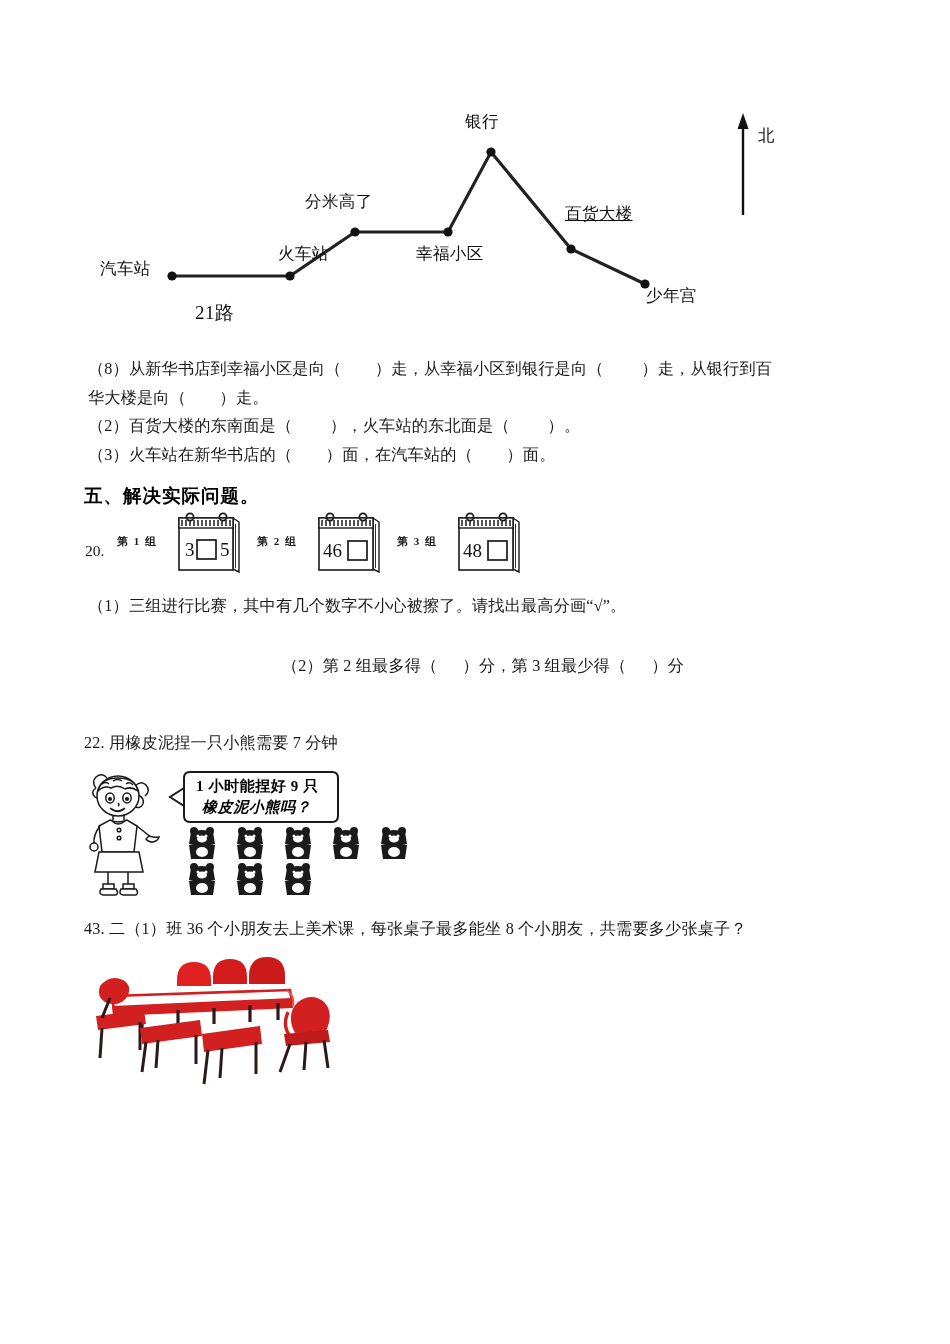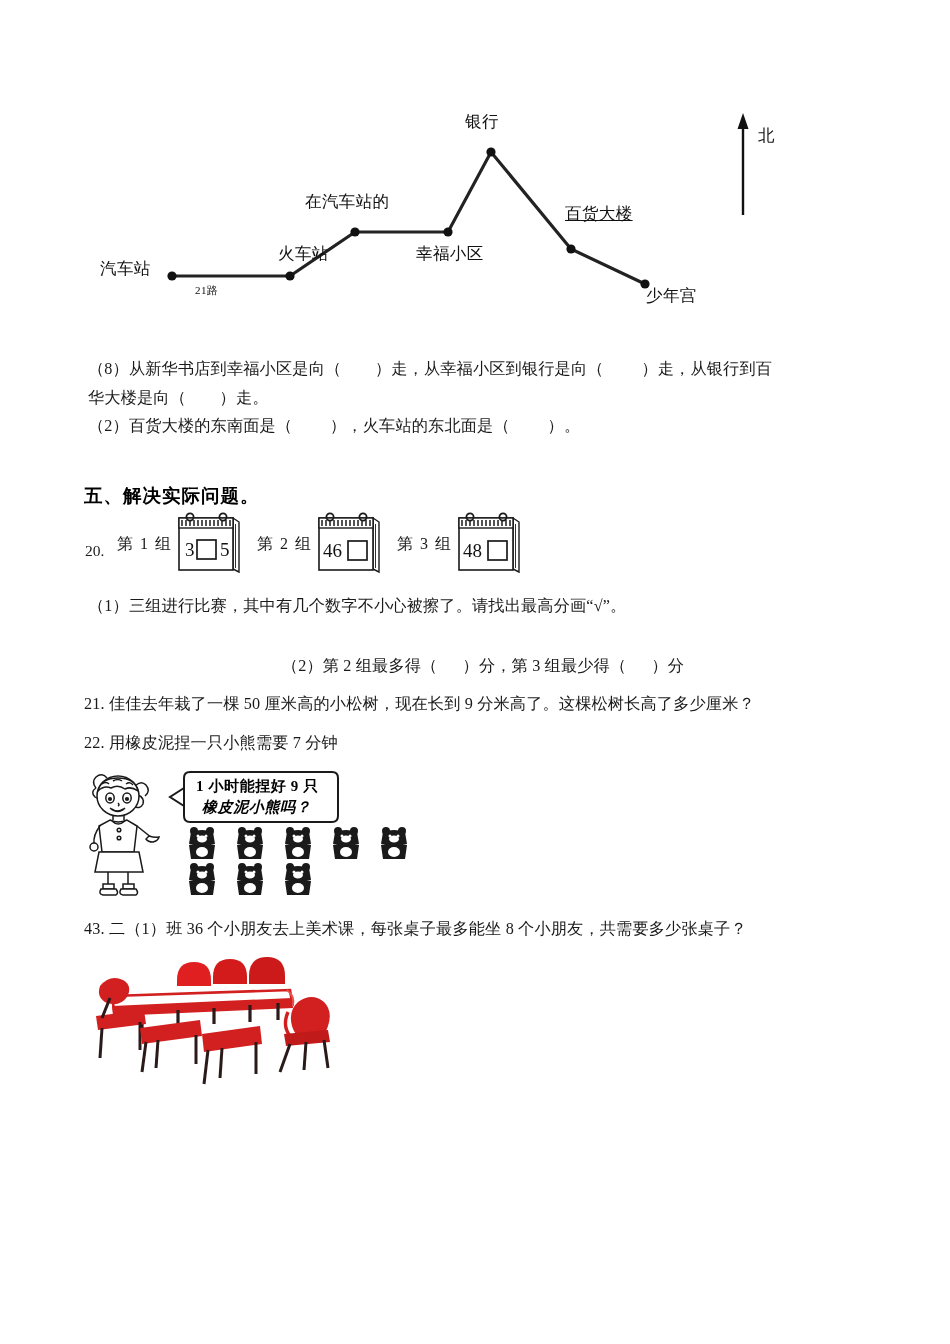--- a/index.html
+++ b/index.html
@@ -34,21 +34,22 @@
   .map-svg { display: block; }
   .map-label {
     position: absolute;
     font-family: "Liberation Serif", "DejaVu Serif", serif;
     font-size: 16.5px;
     color: #111;
     white-space: nowrap;
     letter-spacing: 0.4px;
   }
   .map-label.small {
-    font-size: 11px;
+    font-size: 19px;
+    margin-top: 17px;
   }
 
   
   .qtext {
     position: absolute;
     font-family: "Liberation Serif", "DejaVu Serif", serif;
     font-size: 16.2px;
     line-height: 29px;
     color: #1a1a1a;
     letter-spacing: 0.15px;
@@ -73,22 +74,22 @@
     height: 72px;
   }
   .q20-num {
     position: absolute;
     left: 0px;
     top: 34px;
     font-size: 15.5px;
   }
   .grp-label {
     position: absolute;
-    font-size: 16px;
-    font-weight: 400;
+    font-size: 11px;
+    font-weight: 700;
     font-family: "Liberation Serif", "DejaVu Serif", serif;
     letter-spacing: 1.5px;
     top: 26px;
   }
   .card {
     position: absolute;
     top: 4px;
     width: 72px;
     height: 64px;
   }
@@ -143,35 +144,36 @@
       <circle cx="565" cy="189" r="4.6" fill="#111111"></circle>
 
       <g>
         <line x1="663" y1="120" x2="663" y2="30" stroke="#111111" stroke-width="2.4"></line>
         <polygon points="663,18 657.5,34 668.5,34" fill="#111111"></polygon>
       </g>
     </svg>
 
     <div class="map-label" style="left:20px; top:163px;">汽车站</div>
     <div class="map-label" style="left:158px; top:148px;margin-left:40px;">火车站</div>
-    <div class="map-label" style="left:225px; top:96px;">在汽车站的</div>
+    <div class="map-label" style="left:225px; top:96px;">分米高了</div>
     <div class="map-label" style="left:336px; top:148px;">幸福小区</div>
     <div class="map-label" style="left:385px; top:16px;">银行</div>
     <div class="map-label" style="left:485px; top:108px;text-decoration:underline;">百货大楼</div>
     <div class="map-label" style="left:566px; top:190px;">少年宫</div>
 
     <div class="map-label small" style="left:115px; top:188px;">21路</div>
     <div class="map-label" style="left:678px; top:30px;">北</div>
   </div>
 
   <div class="qtext" style="left:88px; top:355px; width:790px;">（8）从新华书店到幸福小区是向（        ）走，从幸福小区到银行是向（         ）走，从银行到百
 华大楼是向（        ）走。</div>
 
   <div class="qtext" style="left:88px; top:412px; width:790px;">（2）百货大楼的东南面是（         ），火车站的东北面是（         ）。</div>
 
+  <div class="qtext" style="left:88px; top:441px; width:790px;">（3）火车站在新华书店的（        ）面，在汽车站的（        ）面。</div>
 
   <div class="section-head" style="left:84px; top:483px;">五、解决实际问题。</div>
 
   <div class="q20-row">
 
     <div class="q20-num">20.</div>
 
     <div class="grp-label" style="left:32px;">第 1 组</div>
     <div class="card" style="left:88px;">
       <svg width="72" height="64" viewBox="0 0 72 64">
@@ -264,21 +266,20 @@
         <rect x="35" y="29" width="19" height="19" fill="none" stroke="#1a1a1a" stroke-width="1.7"></rect>
       </svg>
     </div>
   </div>
 
   <div class="qtext" style="left:88px; top:592px; width:790px;">（1）三组进行比赛，其中有几个数字不小心被擦了。请找出最高分画“√”。</div>
 
 
   <div class="qtext" style="left:88px; top:652px; width:790px;text-align:center;">（2）第 2 组最多得（      ）分，第 3 组最少得（      ）分</div>
 
-  <div class="qtext" style="left:84px; top:690px; width:800px;">21. 佳佳去年栽了一棵 50 厘米高的小松树，现在长到 9 分米高了。这棵松树长高了多少厘米？</div>
 
   <div class="qtext" style="left:84px; top:729px; width:800px;">22. 用橡皮泥捏一只小熊需要 7 分钟</div>
 
   <div class="q22-art">
     <svg width="360" height="135" viewBox="0 0 360 135">
 
       <g fill="none" stroke="#1a1a1a" stroke-width="1.5">
 
         <path d="M10 22 q-5 -6 0 -11 q6 -5 11 1" fill="#ffffff"></path>
         <path d="M10 22 q-6 4 -1 9 q6 4 10 -2" fill="#ffffff"></path>

